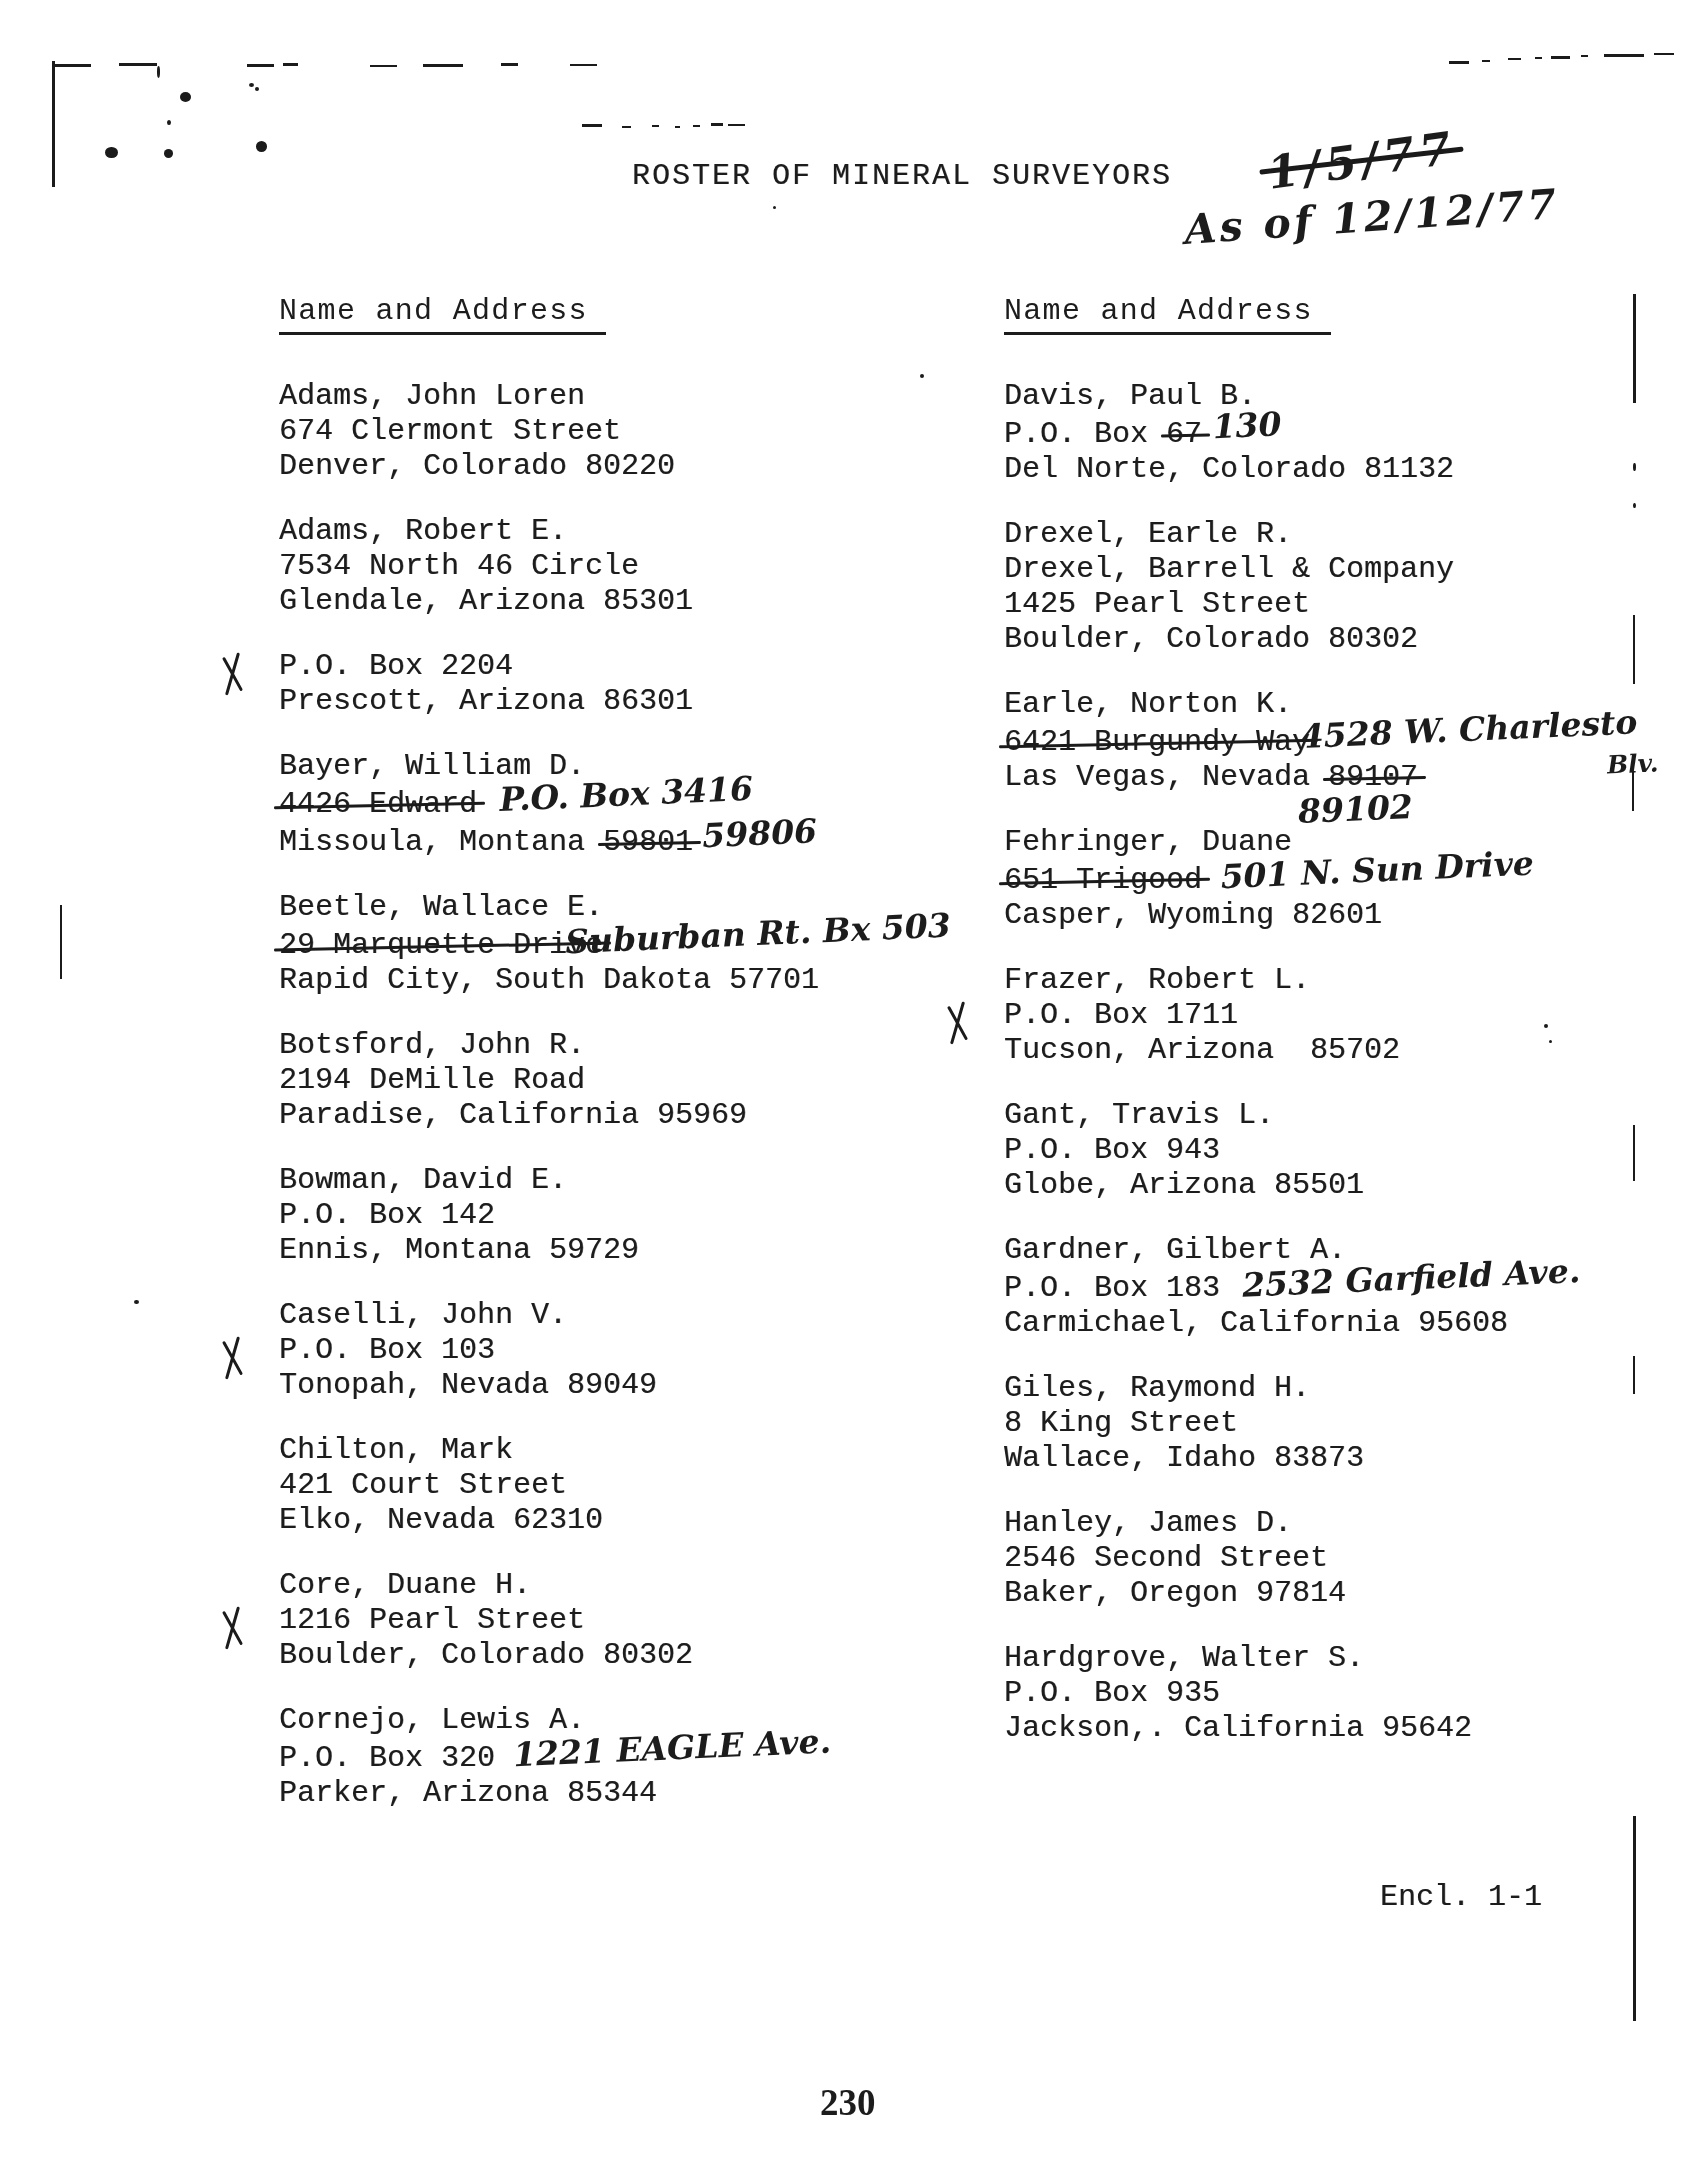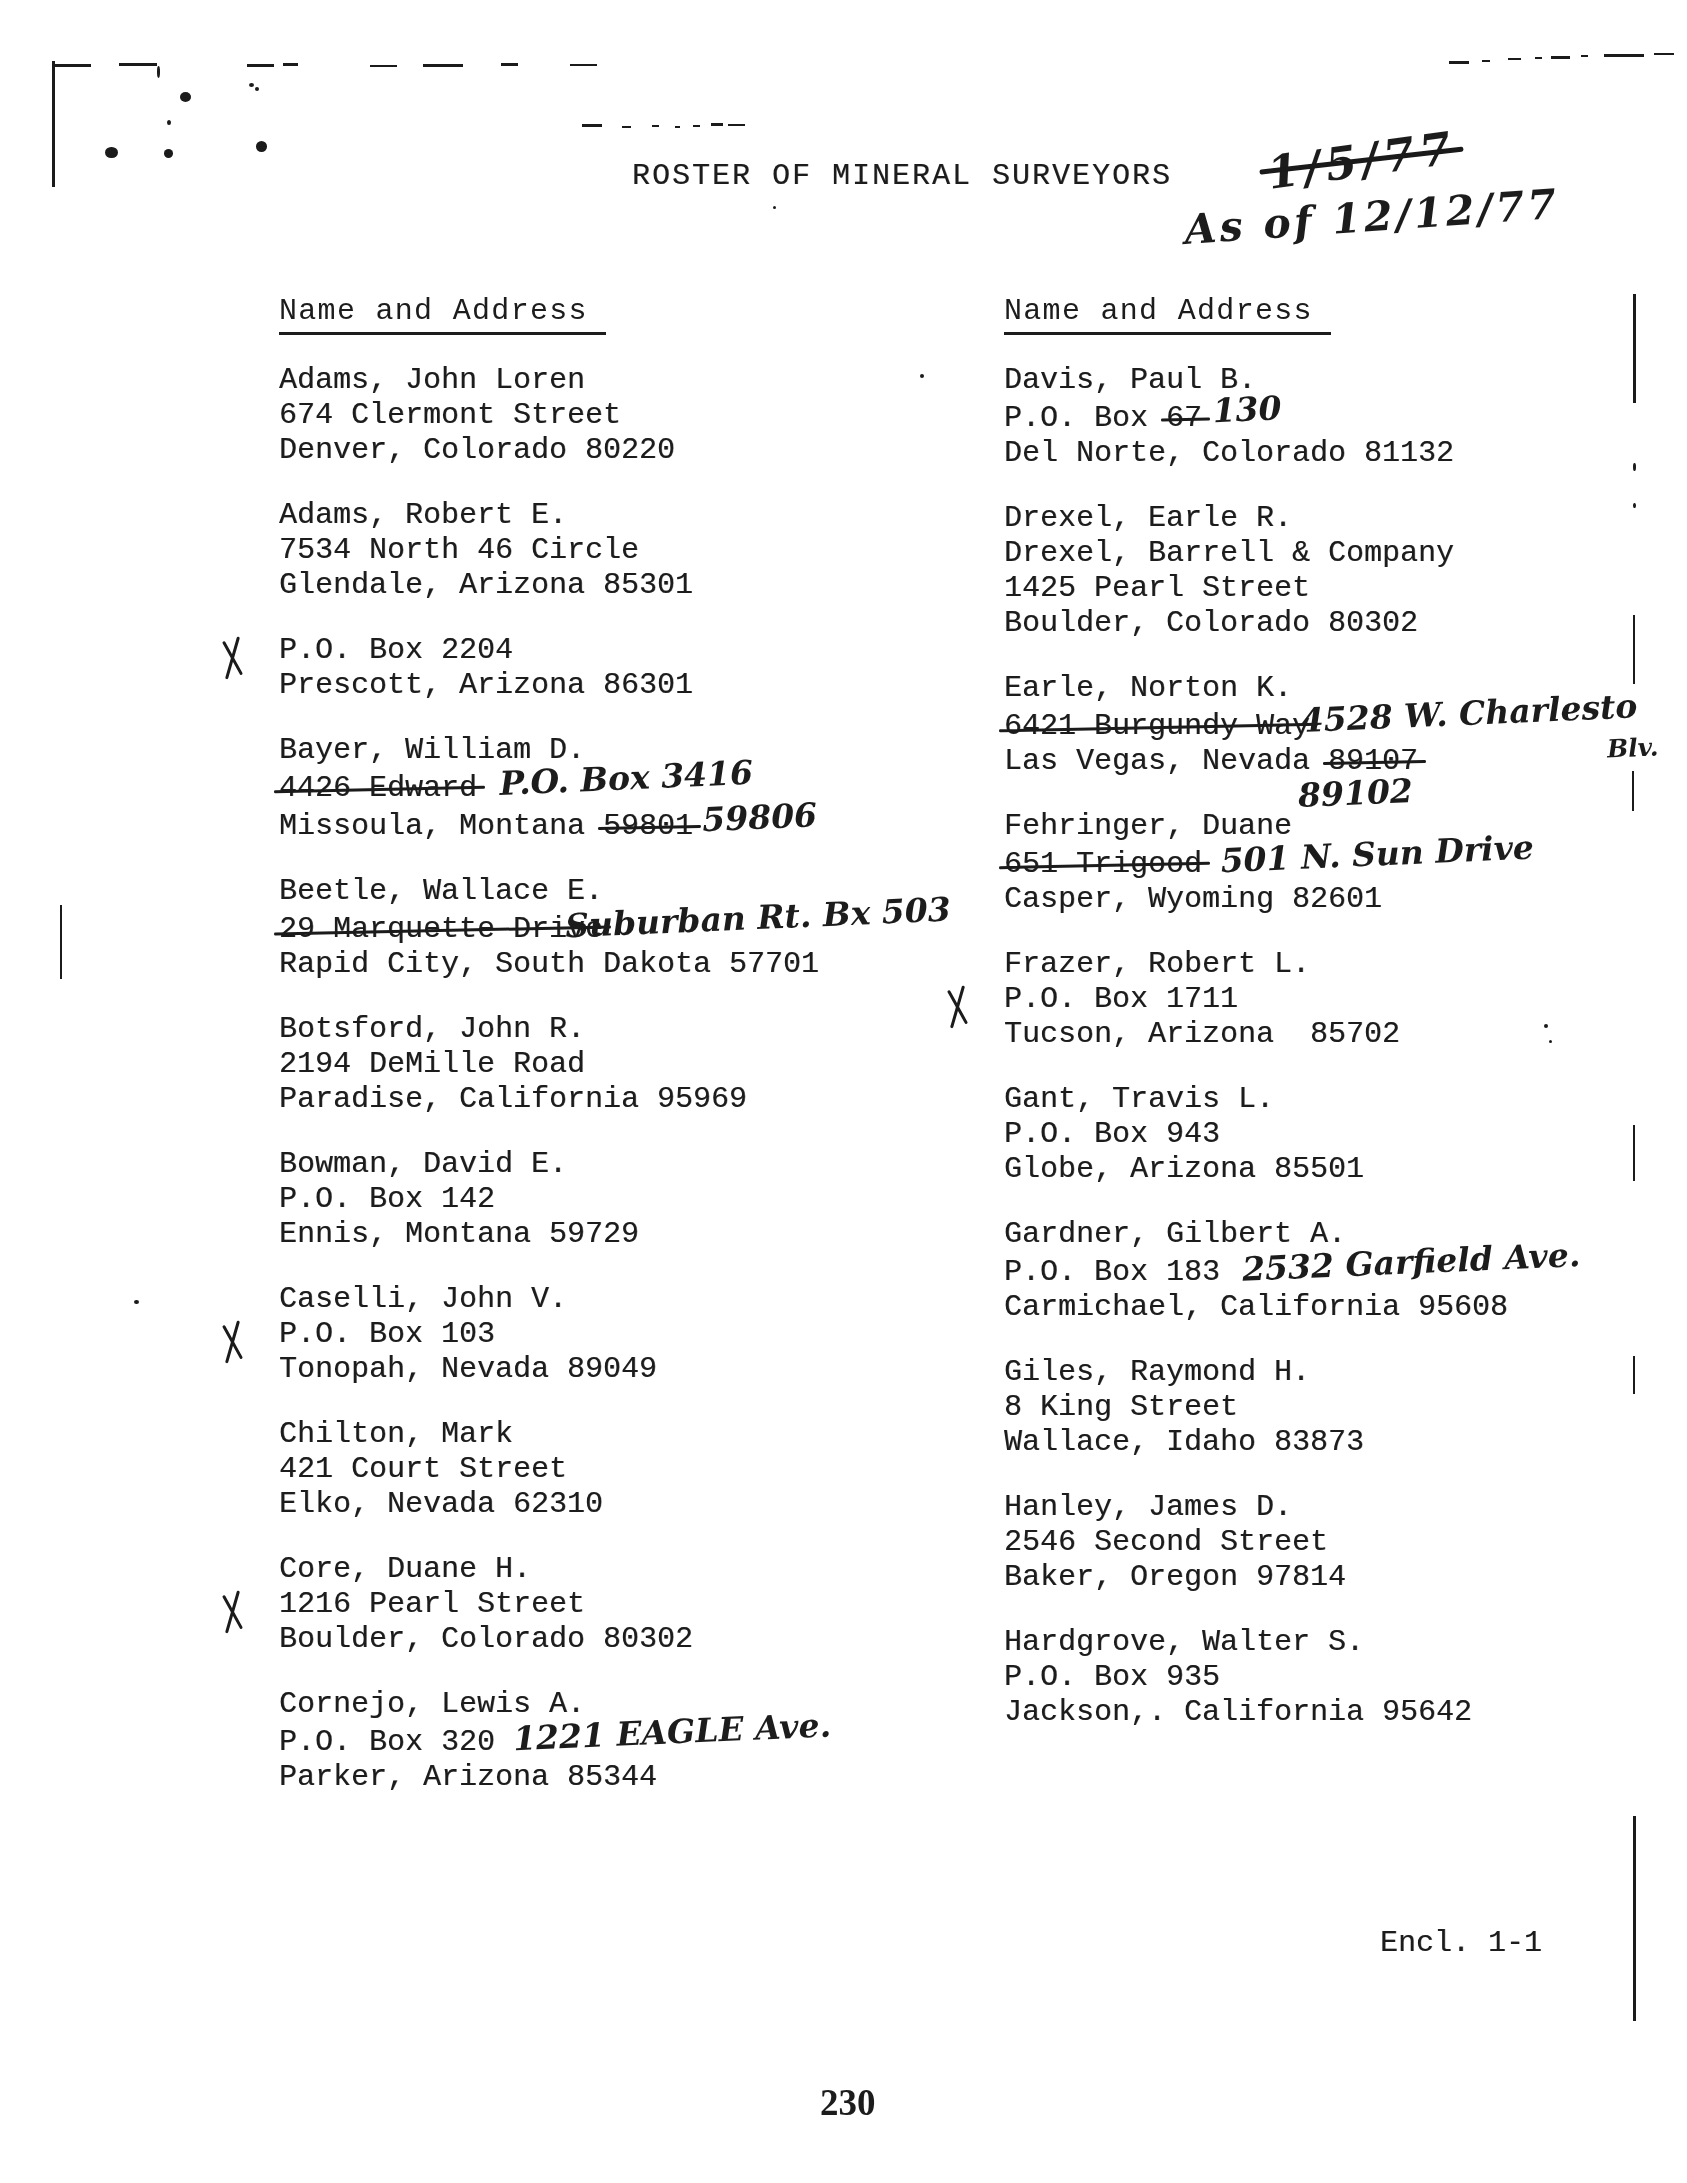--- a/index.html
+++ b/index.html
@@ -6,21 +6,21 @@
   #page{position:relative;width:1687px;height:2183px;background:#ffffff;overflow:hidden;
         color:#1c1c1c;font-family:"Liberation Mono",monospace;}
   
   .typed-block,.line{font-family:"Liberation Mono",monospace;
         text-shadow:0.4px 0.4px 0 rgba(25,25,25,.5);}
   .doc-title{position:absolute;left:632px;top:159px;font-size:30px;letter-spacing:2px;white-space:pre;}
   .col{position:absolute;top:294px;width:701px;}
   .col-left{left:279px;}
   .col-right{left:1004px;}
   .col-header{display:inline-block;font-size:30px;line-height:35px;letter-spacing:1.3px;
-        border-bottom:3.3px solid #1c1c1c;padding:0 18.5px 3.3px 0;margin-bottom:28px;white-space:pre;}
+        border-bottom:3.3px solid #1c1c1c;padding:0 18.5px 3.3px 0;margin-bottom:44px;white-space:pre;}
   .col-body{}
   .entry{position:relative;margin-bottom:30px;}
   .line{font-size:30px;line-height:35px;white-space:pre;}
   .line.noflow{height:0;overflow:visible;}
   .seg-struck{position:relative;text-align:center;}
   .seg-struck::after{content:"";position:absolute;left:-5.3px;right:-8px;top:17px;height:3.3px;
         background:#1b1b1b;transform:rotate(-1.2deg);border-radius:1.3px;}
   .seg-hand,.seg-hand-sm,.hand{font-family:"DejaVu Serif",serif;font-style:italic;font-weight:bold;
         text-shadow:none;}
   .seg-hand{display:inline-block;font-size:33px;line-height:33px;transform:rotate(-2.5deg);}
@@ -28,21 +28,21 @@
   .date-crossed{position:absolute;left:1267px;top:134px;font-size:45px;letter-spacing:5.3px;
         transform:rotate(-8deg);white-space:pre;}
   .date-crossed::after{content:"";position:absolute;left:-4%;width:108%;top:46%;height:4.6px;
         background:#1a1a1a;transform:rotate(1.5deg);border-radius:2px;}
   .date-note{position:absolute;left:1184px;top:193px;font-size:41px;letter-spacing:3.3px;
         transform:rotate(-4deg);white-space:pre;}
   .xmark{position:absolute;left:-63px;width:34px;height:42px;}
   .xmark::before,.xmark::after{content:"";position:absolute;background:#1b1b1b;border-radius:2px;}
   .xmark::before{left:15px;top:-1.3px;width:3.3px;height:44px;transform:rotate(16deg);}
   .xmark::after{left:15px;top:2px;width:3.3px;height:38px;transform:rotate(-29deg);}
-  .enclosure{position:absolute;left:1380px;top:1926px;font-size:30px;white-space:pre;}
+  .enclosure{position:absolute;left:1380px;top:1880px;font-size:30px;white-space:pre;}
   .page-number{position:absolute;left:820px;top:2081px;font-family:"Liberation Serif",serif;
         font-weight:bold;font-size:37px;text-shadow:none;}
   .art{position:absolute;background:#1b1b1b;}
   .art-dot{border-radius:50%;}
 </style>
 </head>
 <body>
 
 <div id="page">
   <div class="doc-title typed-block">ROSTER OF MINERAL SURVEYORS</div>

